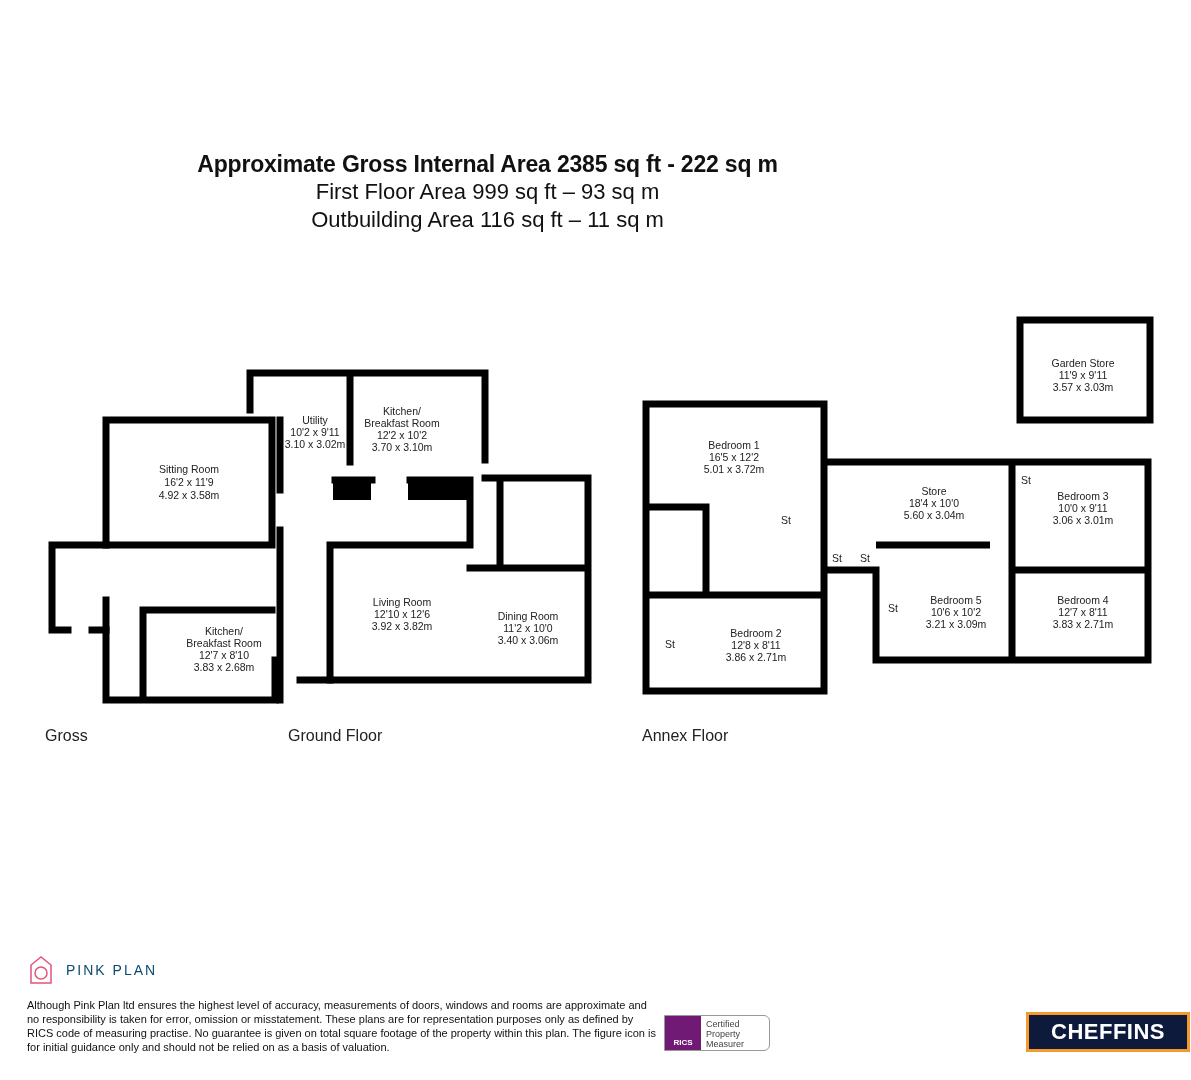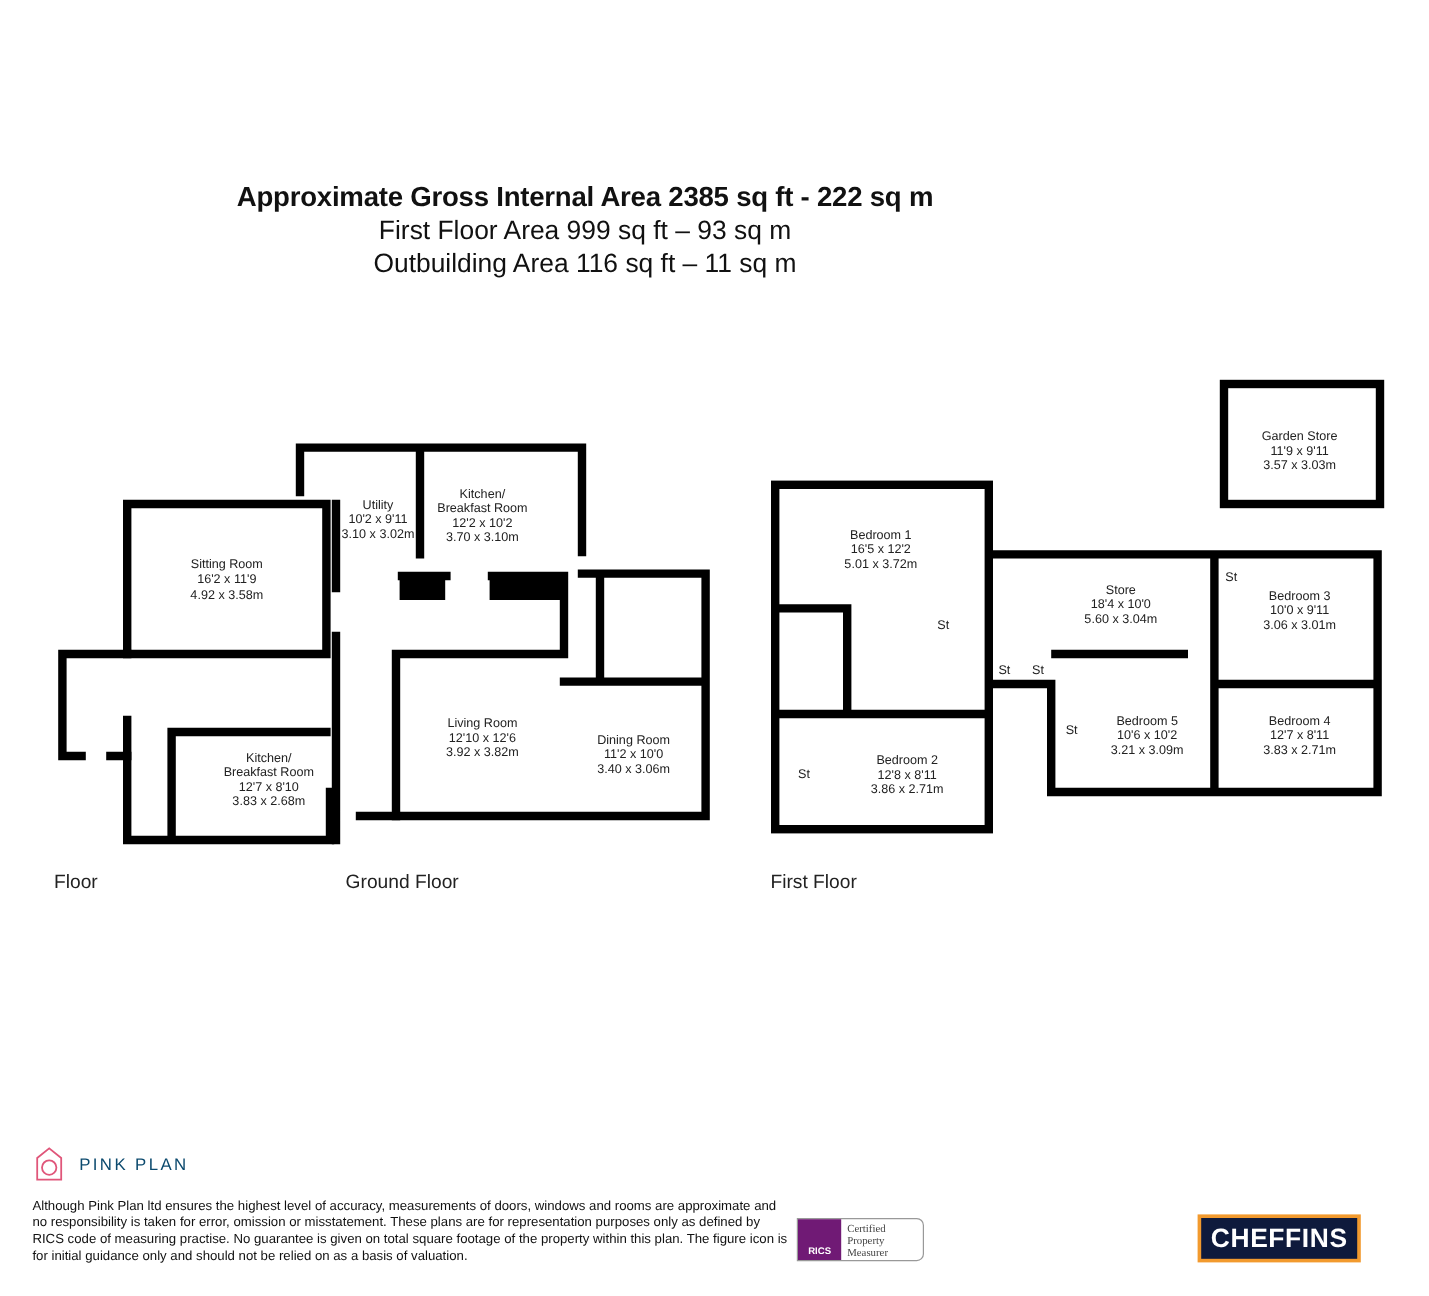--- a/index.html
+++ b/index.html
@@ -8,22 +8,22 @@
   .headline .main{font-weight:bold;font-size:23px;line-height:28px;letter-spacing:-0.2px;}
   .headline .sub{font-size:22px;line-height:28px;}
   svg.plan{position:absolute;left:0;top:0;}
   .lbl{font-family:"Liberation Sans",sans-serif;font-size:10.5px;fill:#222;text-anchor:middle;}
   .floor-lbl{position:absolute;font-size:16px;color:#222;}
   .pink{position:absolute;left:28px;top:955px;display:flex;align-items:center;}
   .pink span{color:#0c4a6e;font-size:14px;letter-spacing:2px;margin-left:12px;}
   .disclaimer{position:absolute;left:27px;top:998px;width:630px;font-size:11px;line-height:14px;color:#111;}
   .rics{position:absolute;left:664px;top:1015px;width:104px;height:34px;display:flex;border:1px solid #999;border-radius:0 6px 6px 0;}
   .rics .l{width:36px;background:#701a75;color:#fff;font-size:8px;font-weight:bold;display:flex;align-items:flex-end;justify-content:center;padding-bottom:3px;}
-  .rics .r{flex:1;font-size:9px;line-height:10px;color:#444;padding:3px 5px;font-family:Liberation Serif, serif;}
-  .cheffins{position:absolute;left:998px;top:1012px;width:136px;height:40px;background:#f29a2e;padding:3px;box-sizing:border-box;}
+  .rics .r{flex:1;font-size:9px;line-height:10px;color:#444;padding:3px 5px;}
+  .cheffins{position:absolute;left:1026px;top:1012px;width:164px;height:40px;background:#f29a2e;padding:3px;box-sizing:border-box;}
   .cheffins div{background:#0e1a3c;color:#fff;font-weight:bold;font-size:22px;height:100%;display:flex;align-items:center;justify-content:center;letter-spacing:0.5px;}
 </style>
 </head>
 <body>
 
 <div class="headline">
   <div class="main">Approximate Gross Internal Area 2385 sq ft - 222 sq m</div>
   <div class="sub">First Floor Area 999 sq ft – 93 sq m</div>
   <div class="sub">Outbuilding Area 116 sq ft – 11 sq m</div>
 </div>
@@ -63,23 +63,23 @@
     <text class="lbl" x="1083" y="367"><tspan x="1083">Garden Store</tspan><tspan x="1083" dy="12">11'9 x 9'11</tspan><tspan x="1083" dy="12">3.57 x 3.03m</tspan></text>
     <text class="lbl" x="786" y="524">St</text>
     <text class="lbl" x="670" y="648">St</text>
     <text class="lbl" x="1026" y="484">St</text>
     <text class="lbl" x="837" y="562">St</text>
     <text class="lbl" x="865" y="562">St</text>
     <text class="lbl" x="893" y="612">St</text>
   </g>
 </svg>
 
-<div class="floor-lbl" style="left:45px;top:727px;">Floor</div>
+<div class="floor-lbl" style="left:45px;top:727px;">Gross</div>
 <div class="floor-lbl" style="left:288px;top:727px;">Ground Floor</div>
-<div class="floor-lbl" style="left:642px;top:727px;">First Floor</div>
+<div class="floor-lbl" style="left:642px;top:727px;">Annex Floor</div>
 
 <div class="pink">
   <svg width="26" height="30">
       <path d="M3 28 L3 10 L13 2 L23 10 L23 28 Z" fill="none" stroke="#e0567a" stroke-width="1.5"></path>
       <circle cx="13" cy="18" r="6" fill="none" stroke="#e0567a" stroke-width="1.5"></circle>
     </svg>
   <span>PINK PLAN</span>
 </div>
 <div class="disclaimer">Although Pink Plan ltd ensures the highest level of accuracy, measurements of doors, windows and rooms are approximate and no responsibility is taken for error, omission or misstatement. These plans are for representation purposes only as defined by RICS code of measuring practise. No guarantee is given on total square footage of the property within this plan. The figure icon is for initial guidance only and should not be relied on as a basis of valuation.</div>
 <div class="rics">

